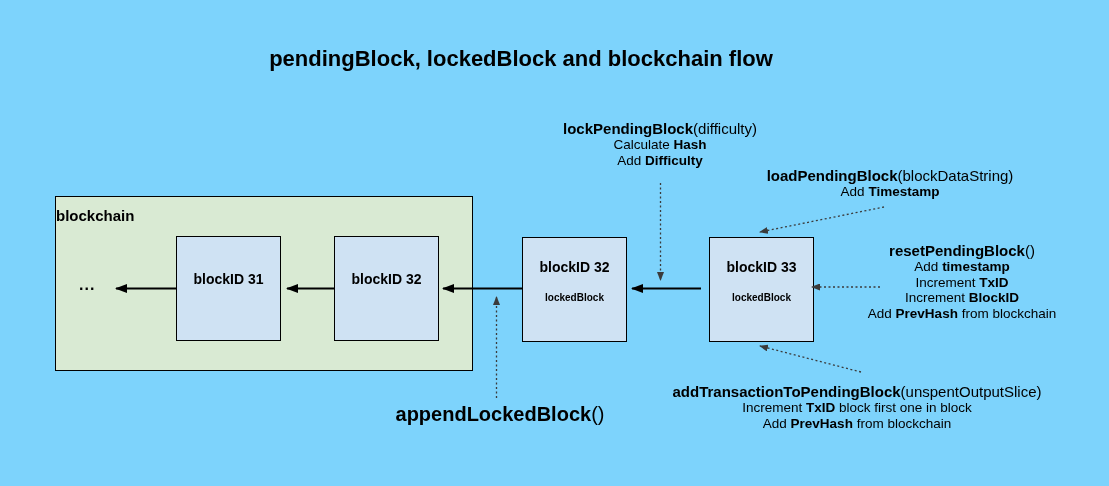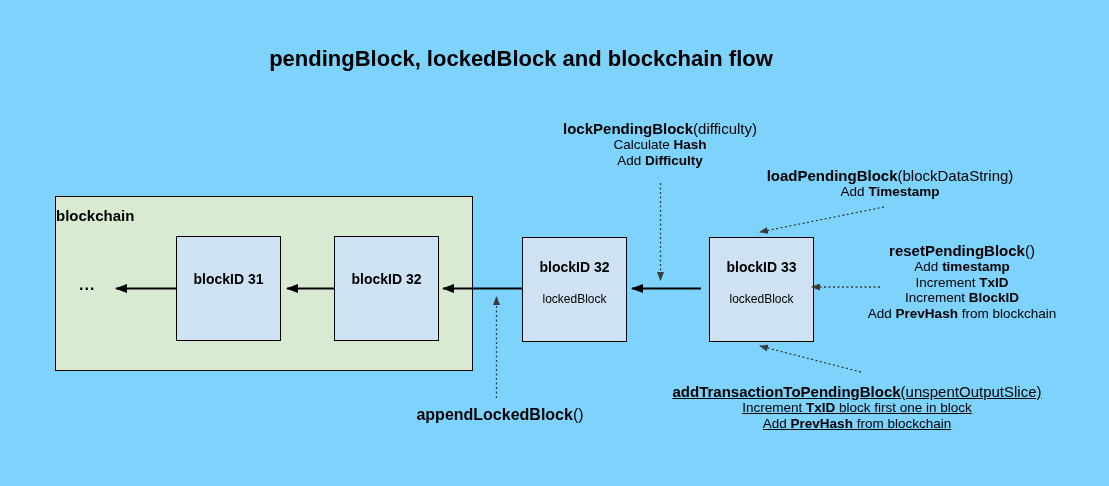--- a/index.html
+++ b/index.html
@@ -39,35 +39,35 @@
   .block{
     position:absolute;
     width:103px;height:103px;
     background:#cfe2f3;
     border:1px solid #000;
     text-align:center;
   }
   .block .bl1{font-size:14px;font-weight:bold;}
   .block.single .bl1{margin-top:34px;}
   .block.two .bl1{margin-top:21px;}
-  .block.two .bl2{margin-top:17px;font-size:12px;font-weight:normal;}
+  .block.two .bl2{margin-top:17px;font-size:10px;font-weight:bold;}
   .overlay{
     position:absolute;left:0;top:0;
     width:1109px;height:486px;
     pointer-events:none;
   }
   .ann{
     position:absolute;
     transform:translateX(-50%);
     text-align:center;
     white-space:nowrap;
   }
   .ann .fn{font-size:15px;line-height:17px;}
   .ann .sub{font-size:13.5px;line-height:15.5px;}
-  .ann.big .fn{font-size:16px;}
+  .ann.big .fn{font-size:20px;}
   .ann b{font-weight:bold;}
 </style>
 </head>
 <body>
 
 <div class="canvas">
 
   <div class="title">pendingBlock, lockedBlock and blockchain flow</div>
 
   <div class="container">
@@ -127,21 +127,21 @@
   </div>
 
   <div class="ann" style="left:962px;top:242px;">
     <div class="fn"><b>resetPendingBlock</b><span>()</span></div>
     <div class="sub"><span>Add </span><b>timestamp</b></div>
     <div class="sub"><span>Increment </span><b>TxID</b></div>
     <div class="sub"><span>Increment </span><b>BlockID</b></div>
     <div class="sub"><span>Add </span><b>PrevHash</b><span> from blockchain</span></div>
   </div>
 
-  <div class="ann" style="left:857px;top:383px;text-decoration:underline;">
+  <div class="ann" style="left:857px;top:383px;">
     <div class="fn"><b>addTransactionToPendingBlock</b><span>(unspentOutputSlice)</span></div>
     <div class="sub"><span>Increment </span><b>TxID</b><span> block first one in block</span></div>
     <div class="sub"><span>Add </span><b>PrevHash</b><span> from blockchain</span></div>
   </div>
 
   <div class="ann big" style="left:500px;top:406px;">
     <div class="fn"><b>appendLockedBlock</b><span>()</span></div>
   </div>
 
 </div>

